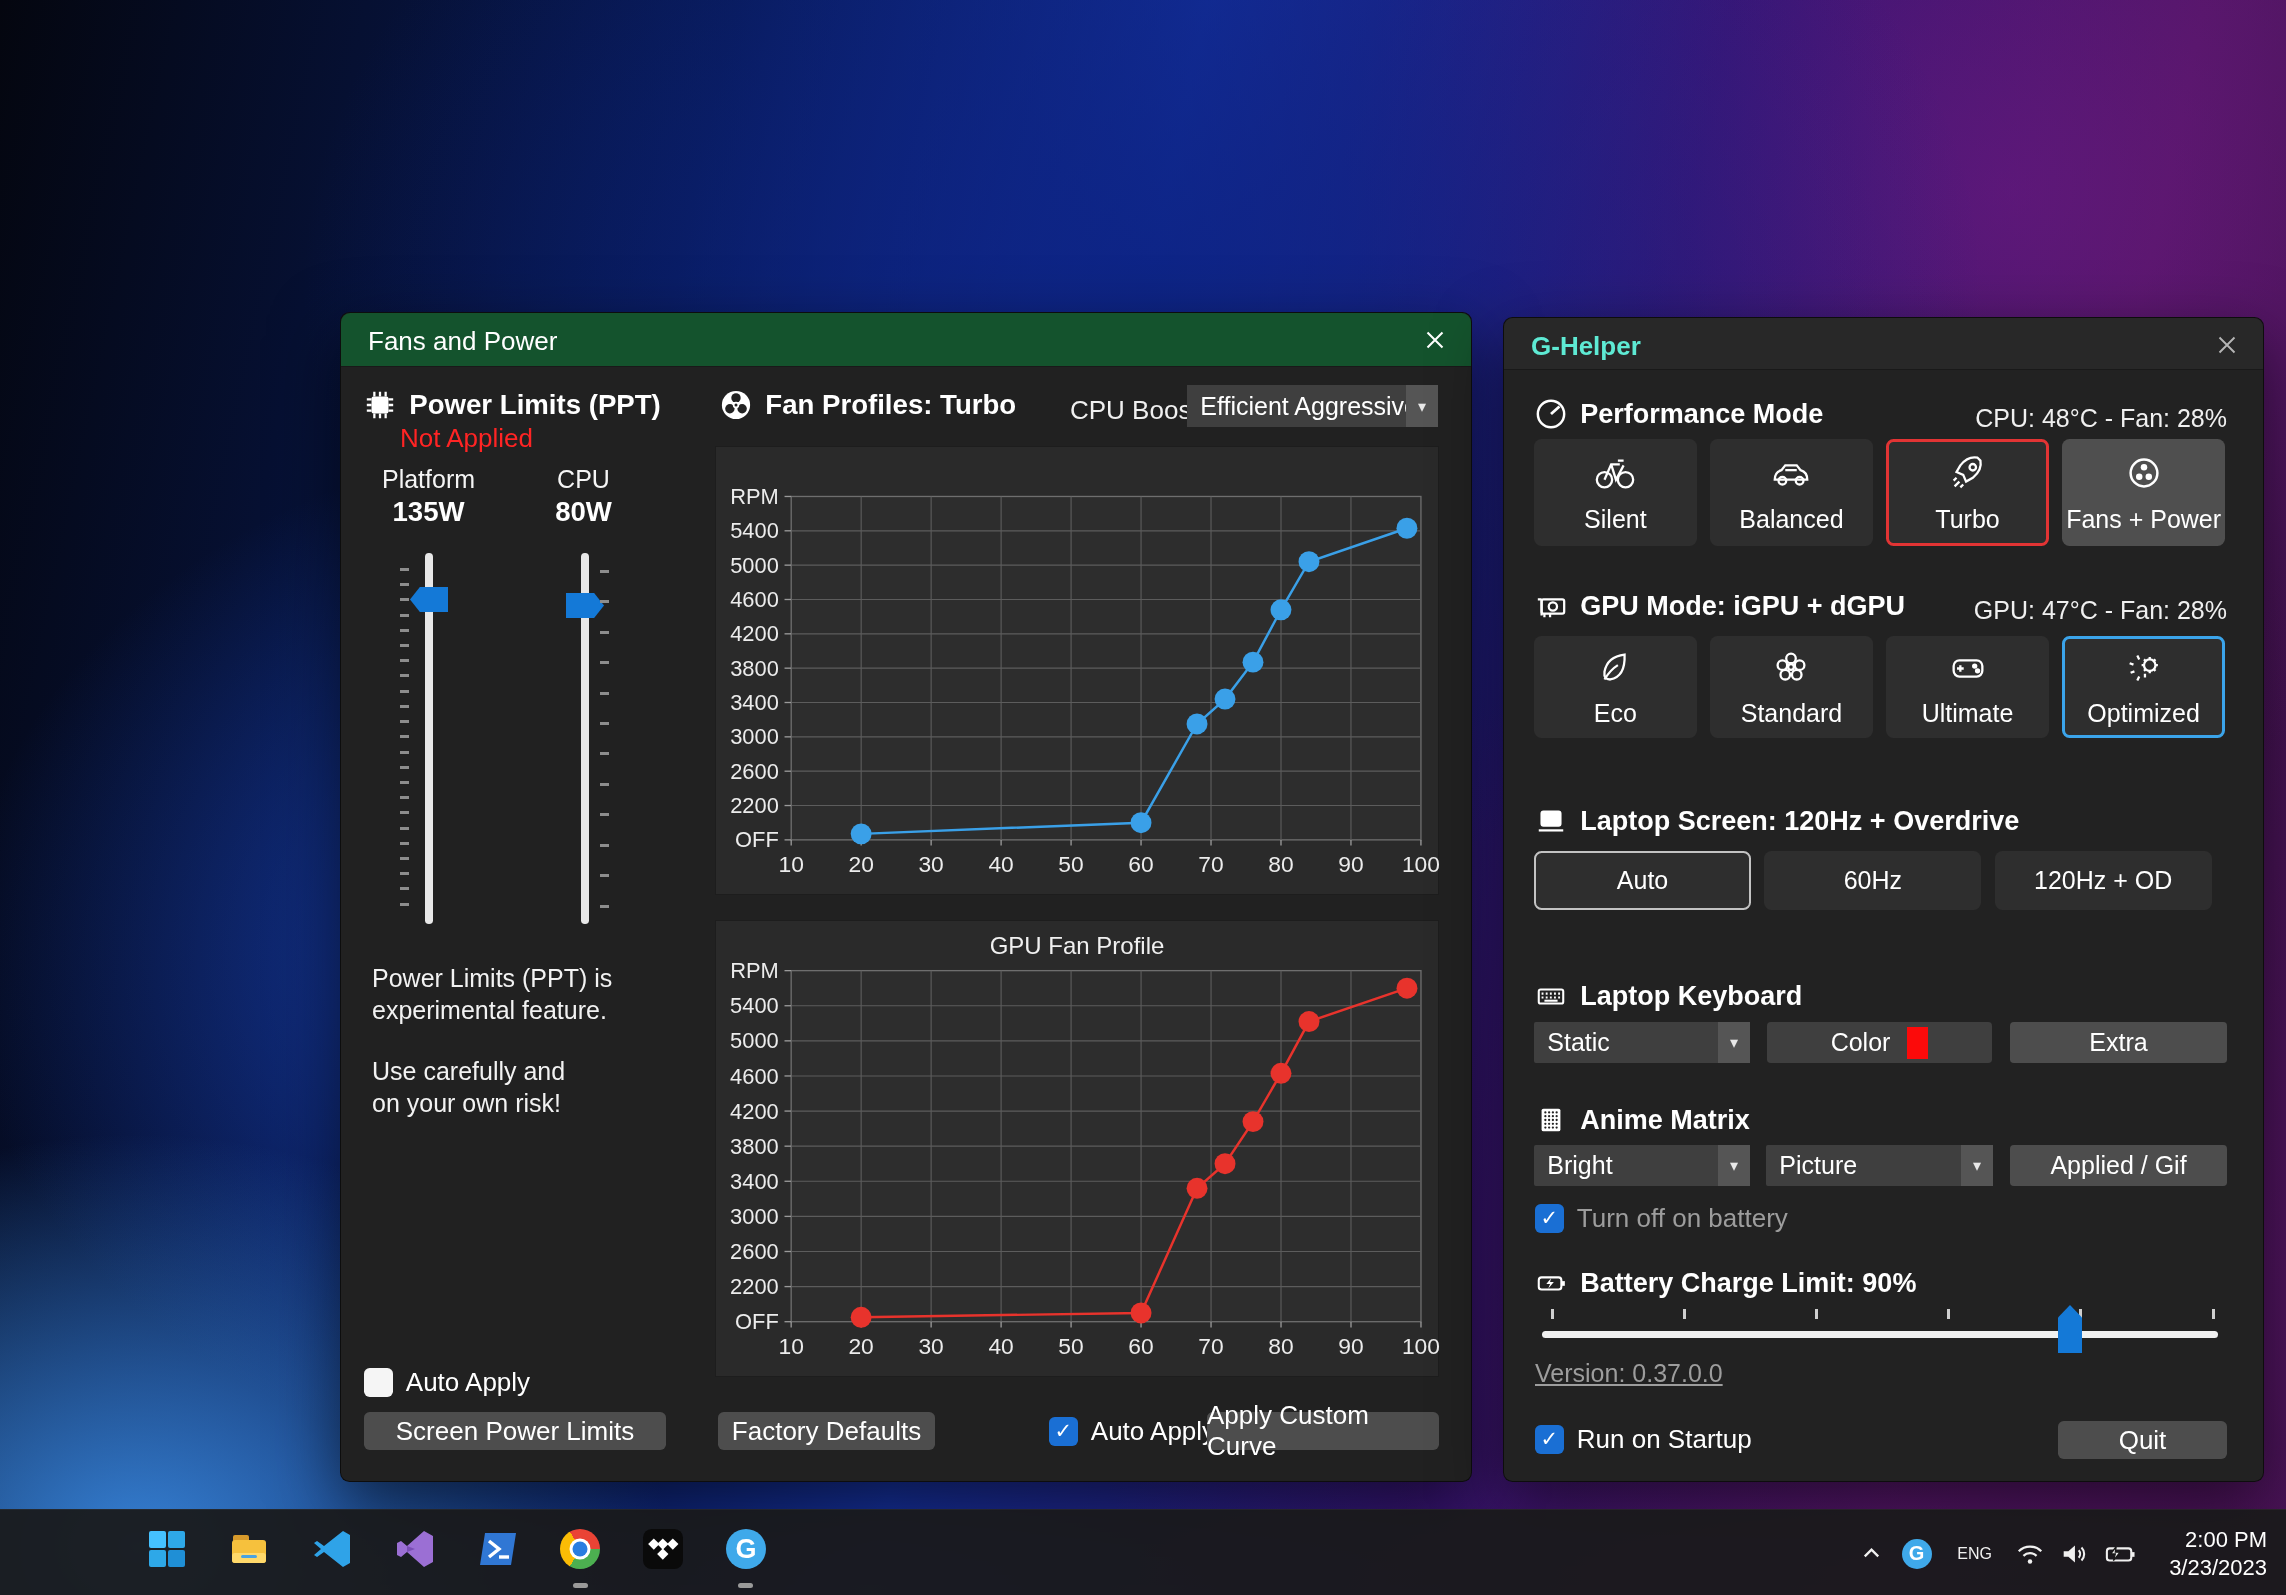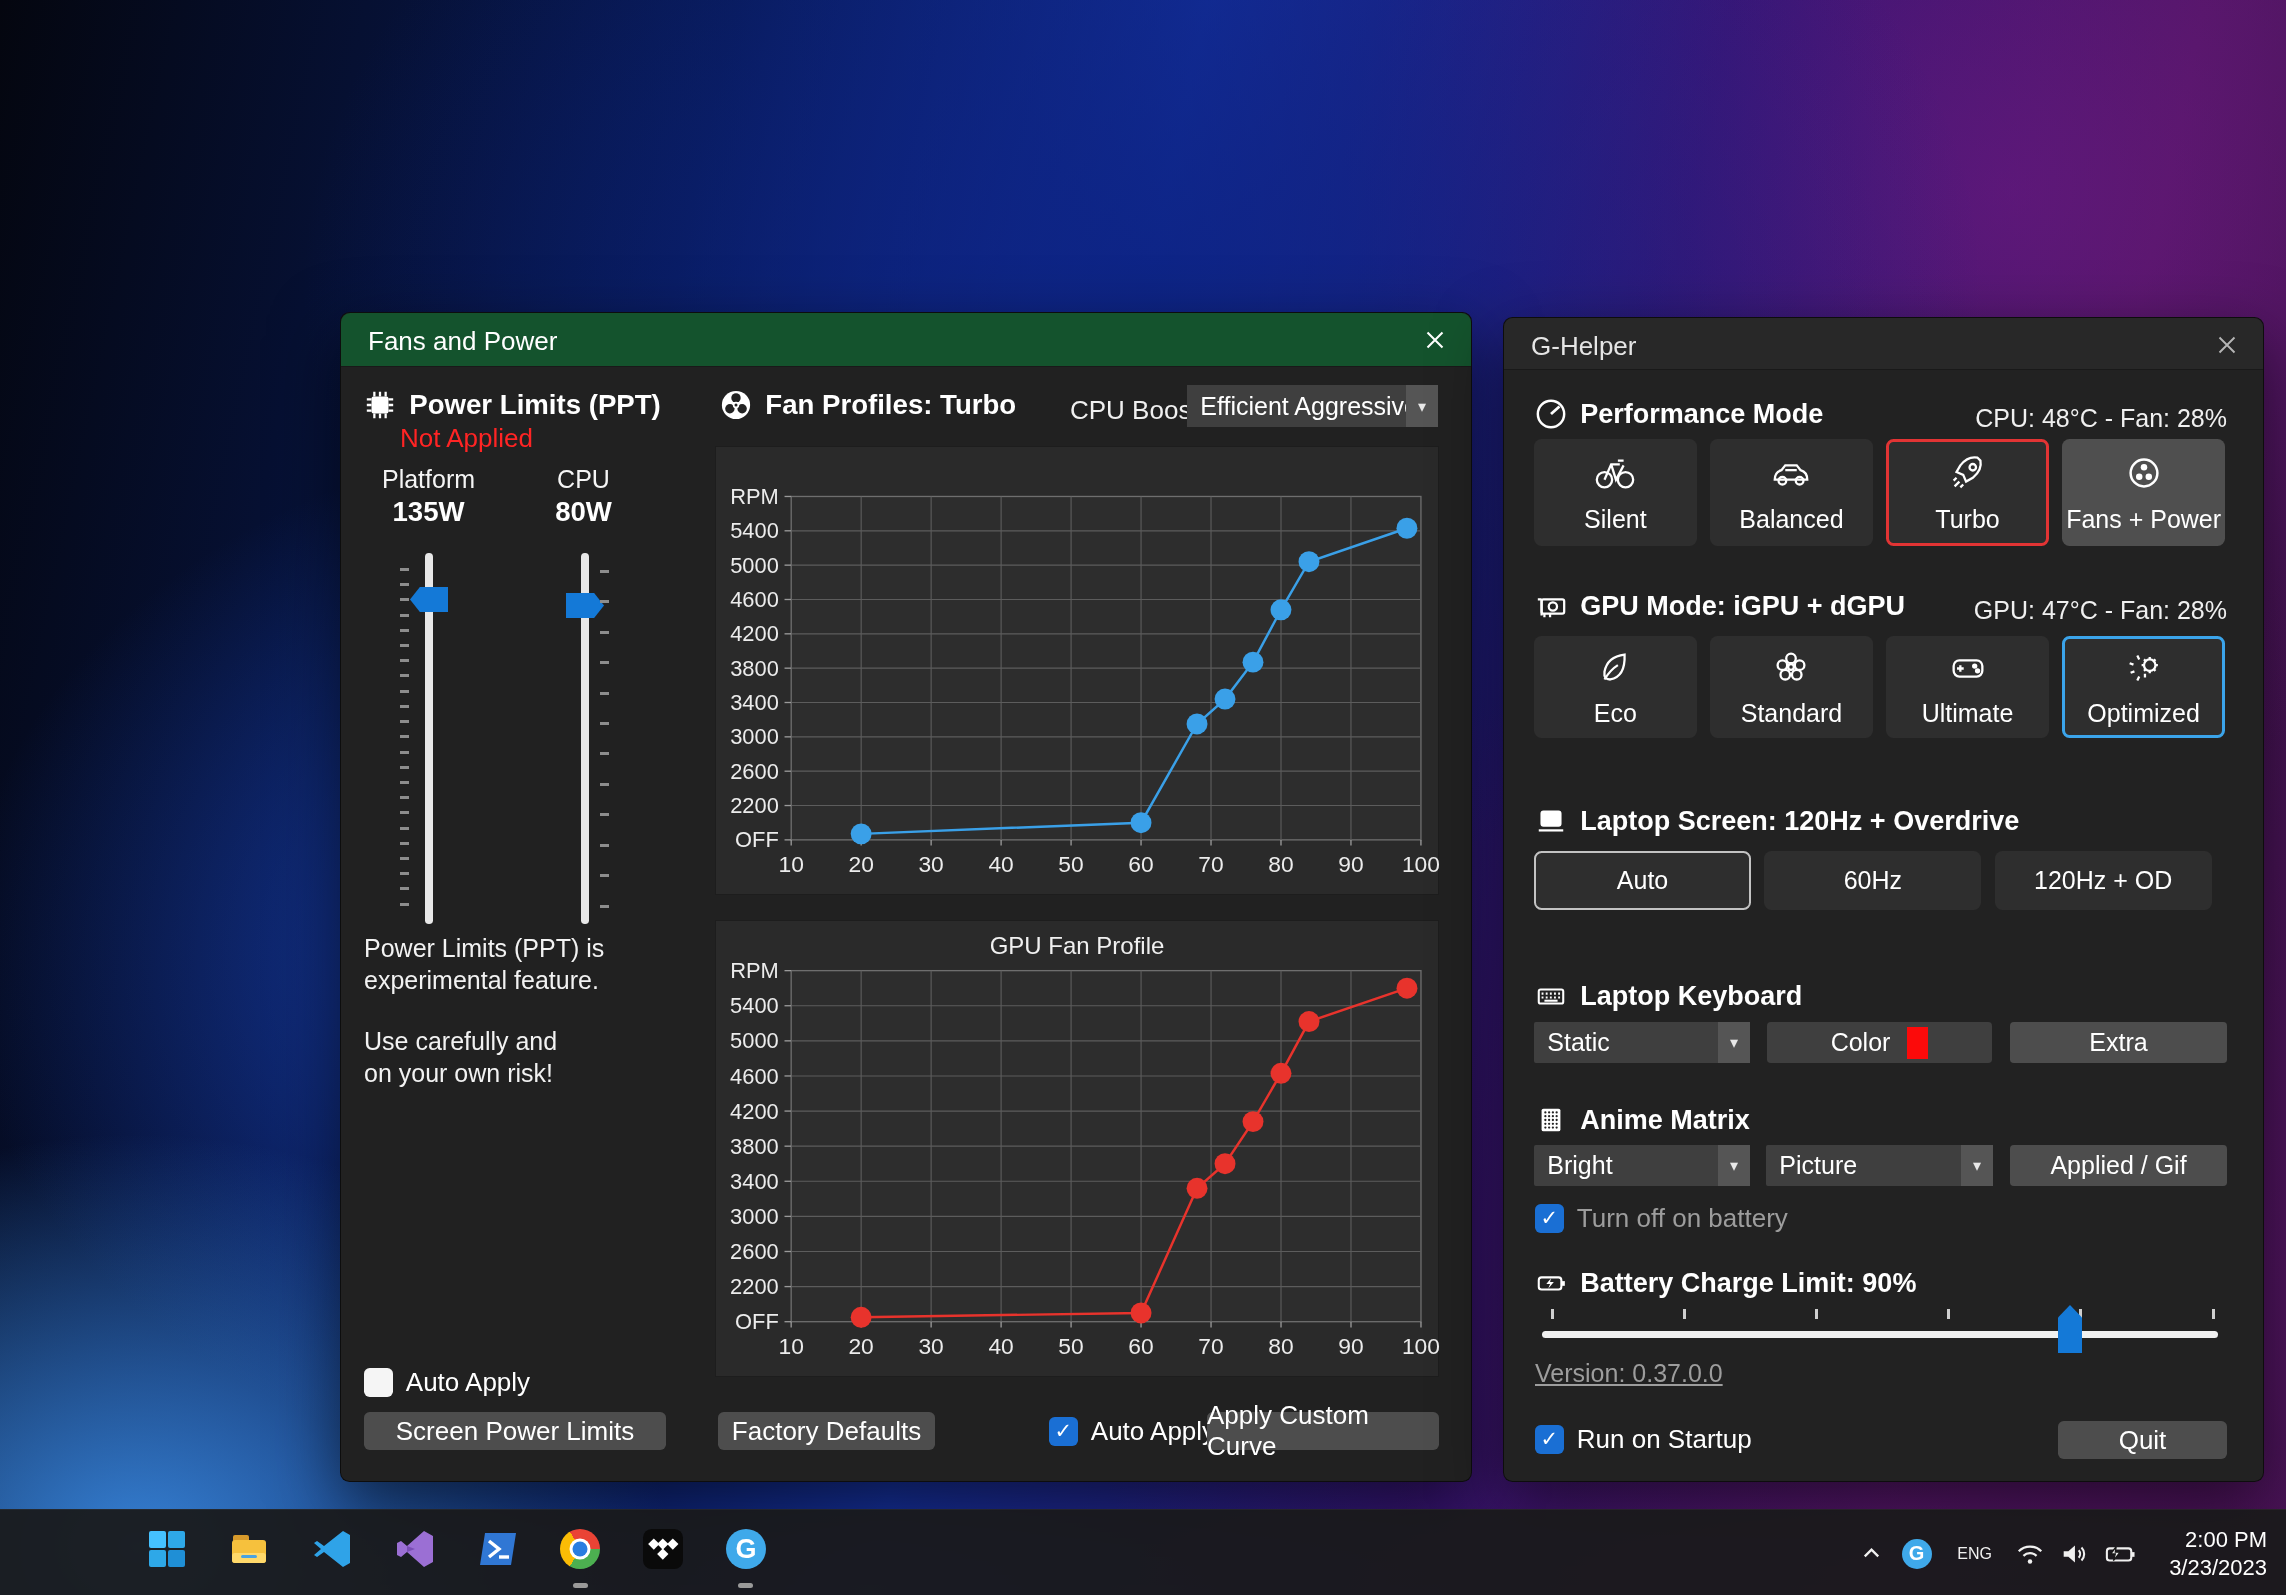--- a/index.html
+++ b/index.html
@@ -22,21 +22,21 @@
             box-shadow:0 23px 67px rgba(0,0,0,.55); border:1px solid rgba(0,0,0,.6); }
   .titlebar { position:absolute; left:0; top:0; right:0; height:54px; background:#14532d;
               border-radius:9.5px 9.5px 0 0; border-bottom:1px solid #191919; }
   .titlebar .wtitle { position:absolute; left:27px; top:13.3px; font-size:26px; }
   .close-x { position:absolute; right:21px; top:12.4px; width:30px; height:30px; cursor:pointer; }
   .close-x svg { width:100%; height:100%; }
 
   .fans-win { left:340px; top:312px; width:1132px; height:1170px; }
   .ghelper-win { left:1503px; top:317px; width:761px; height:1165px; background:#222; }
   .ghelper-win .titlebar { background:#282828; }
-  .ghelper-win .wtitle { color:#e5e5e5; }
+  .ghelper-win .wtitle { color:#5eead4;font-weight:bold; }
 
   .sec-head { position:absolute; display:flex; align-items:center; gap:13.3px; }
   .sec-head .txt { font-size:27.6px; font-weight:700; white-space:nowrap; }
   .sec-head svg { width:32px; height:32px; flex:none; }
   .status-right { position:absolute; right:36px; font-size:25px; color:#f0f0f0; white-space:nowrap; }
 
   
   .not-applied { position:absolute; left:59px; top:110px; color:#ff2424; font-size:26px; }
   .pl-col-label { position:absolute; font-size:25px; color:#f5f5f5; text-align:center; width:133px; }
   .pl-col-value { position:absolute; font-size:27.6px; font-weight:700; text-align:center; width:133px; }
@@ -179,21 +179,21 @@
       <div class="tick" style="left: 259px; top: 379px;"></div>
       <div class="tick" style="left: 259px; top: 409px;"></div>
       <div class="tick" style="left: 259px; top: 439px;"></div>
       <div class="tick" style="left: 259px; top: 470px;"></div>
       <div class="tick" style="left: 259px; top: 500px;"></div>
       <div class="tick" style="left: 259px; top: 531px;"></div>
       <div class="tick" style="left: 259px; top: 561px;"></div>
       <div class="tick" style="left: 259px; top: 592px;"></div>
     </div>
 
-  <div class="note-block" style="top:619px;">
+  <div class="note-block" style="top:649px;margin-left:8px;">
     <div>Power Limits (PPT) is</div>
     <div>experimental feature.</div>
     <div style="height:28.5px;"></div>
     <div>Use carefully and</div>
     <div>on your own risk!</div>
   </div>
 
   <div class="checkrow" style="left:23px; top:1054px;">
     <div class="cbox off"></div>
     <div class="clabel">Auto Apply</div>

